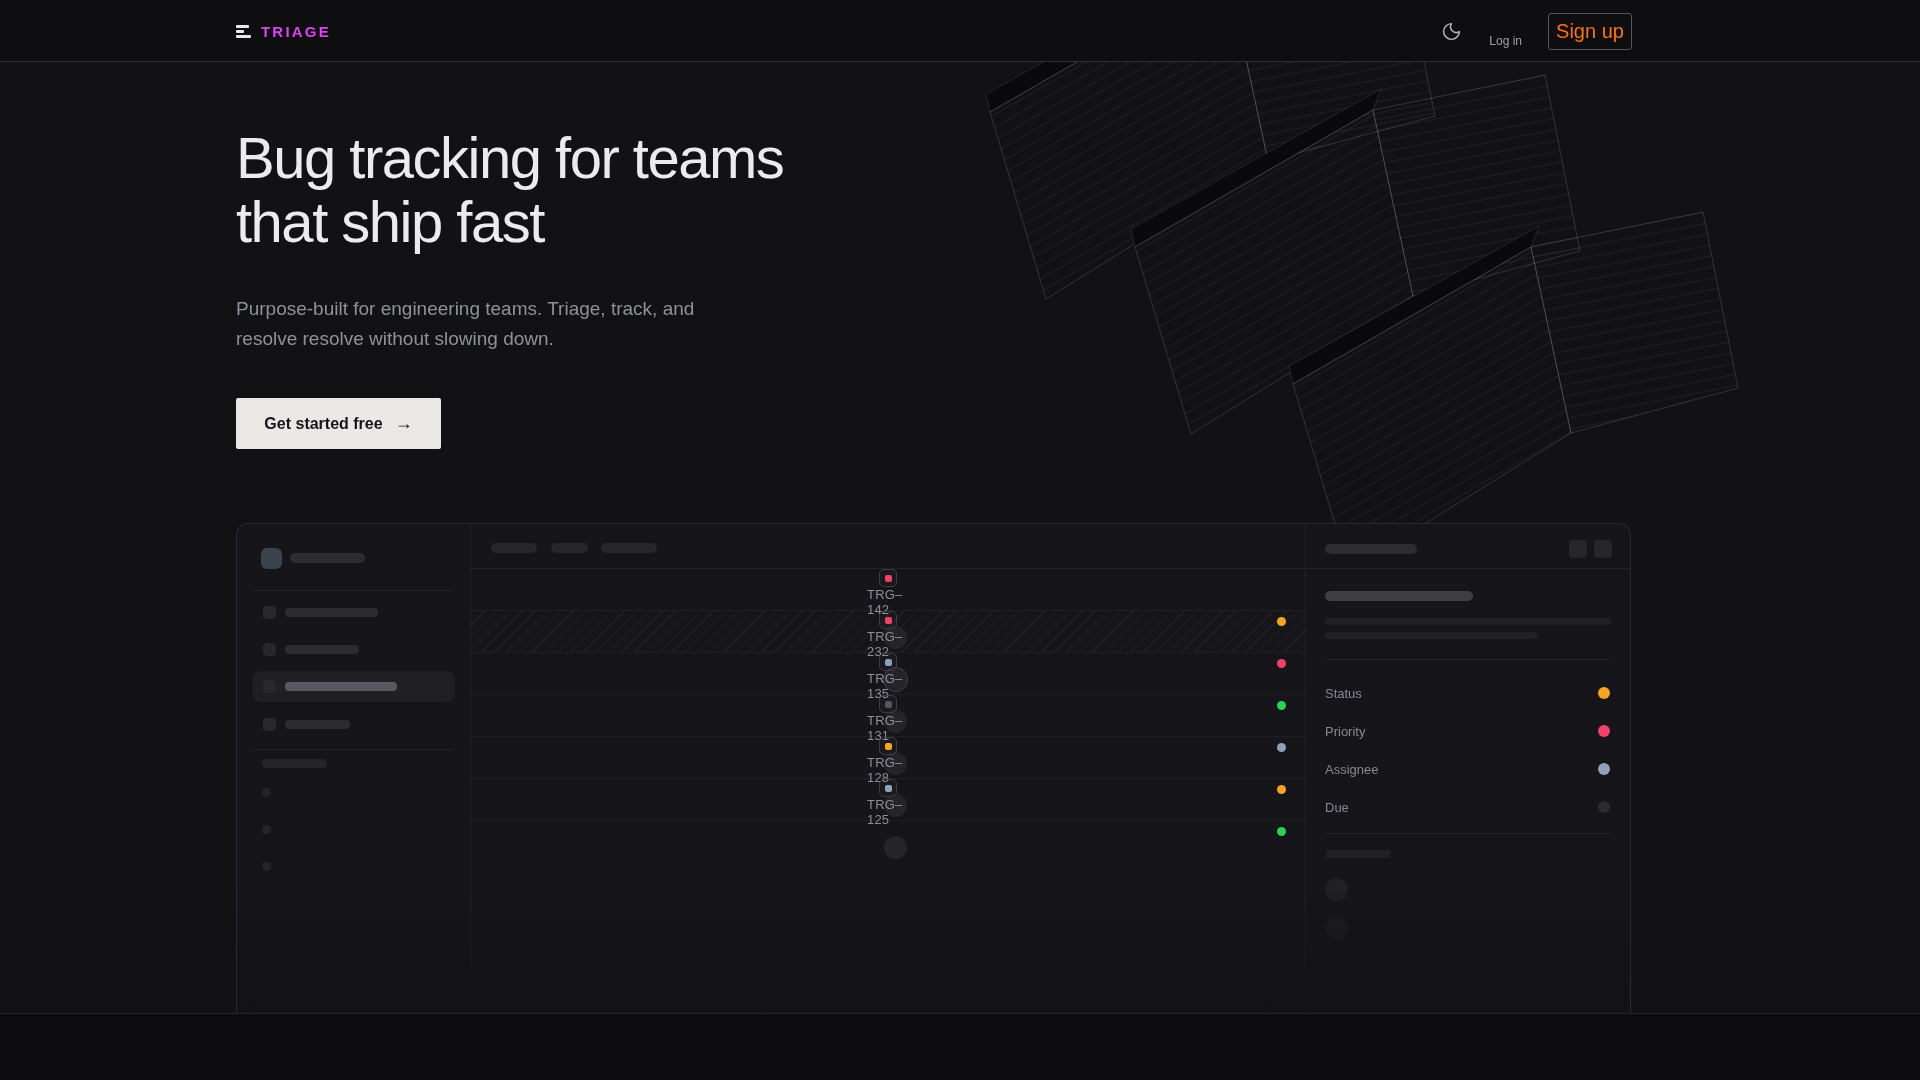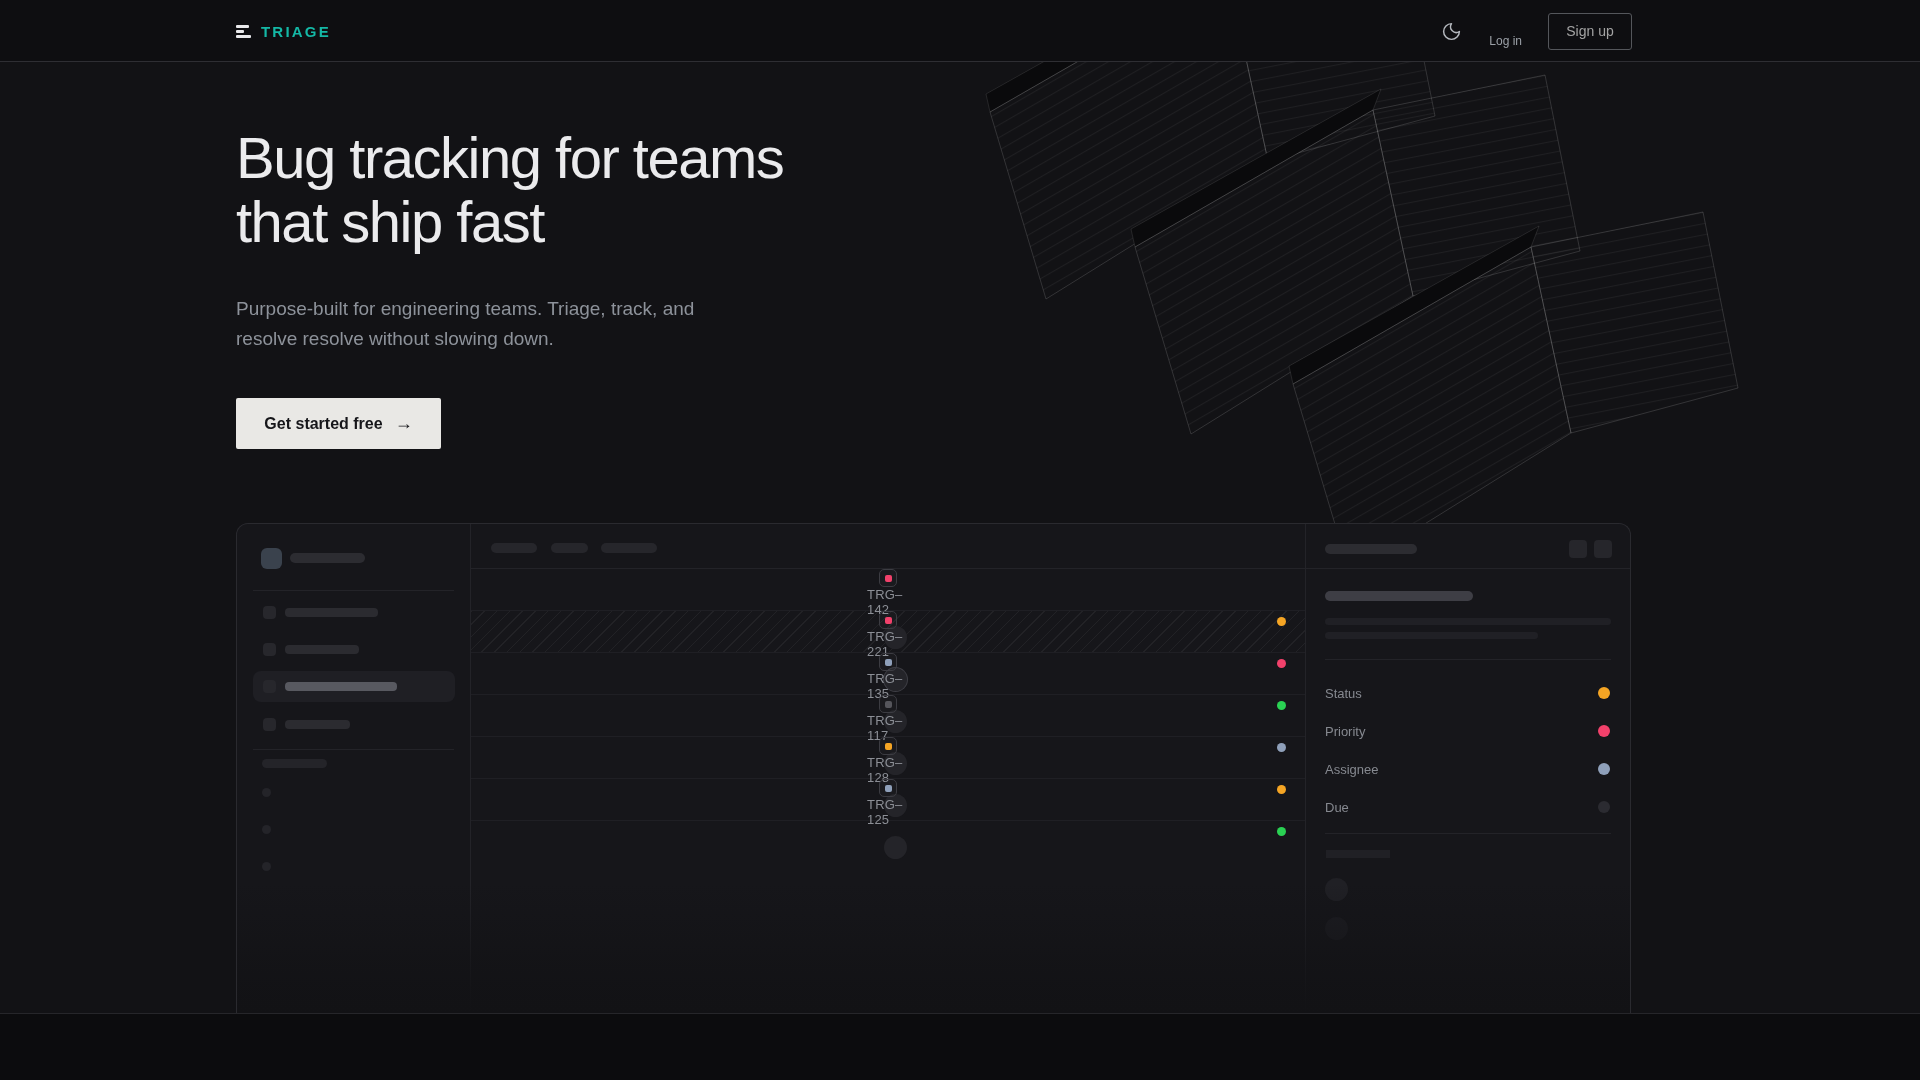--- a/index.html
+++ b/index.html
@@ -8,25 +8,25 @@
 
   
   .nav { position:absolute; left:0; top:0; width:1920px; height:62px; background:#0e0e11;
          border-bottom:1px solid #2e2e33; z-index:30; }
   .logo { position:absolute; left:236px; top:0; height:62px; display:flex; align-items:center; gap:10px; cursor:pointer; }
   .logo-icon { display:flex; flex-direction:column; gap:2px; width:15px; }
   .logo-icon i { display:block; height:3px; border-radius:1px; background:#e9e9ec; }
   .logo-icon i:nth-child(1){ width:13px; }
   .logo-icon i:nth-child(2){ width:8px; }
   .logo-icon i:nth-child(3){ width:15px; }
-  .brand { color:#14b8a6; font-size:15px; font-weight:700; letter-spacing:2.2px; }
+  .brand { color:#d946ef; font-size:15px; font-weight:700; letter-spacing:2.2px; }
   .nav-right { position:absolute; right:288px; top:0; height:62px; display:flex; align-items:center; gap:26px; }
   .theme-btn { background:none; border:none; cursor:pointer; width:24px; height:24px; display:flex; align-items:center; justify-content:center; }
   .login { color:#9b9fa6; color:#9ba0a7; font-size:12px; text-decoration:none; cursor:pointer;margin-top:19px; }
-  .signup { background:transparent; border:1px solid #54565b; color:#a3a3a3; font-size:14px;
+  .signup { background:transparent; border:1px solid #54565b; color:#f97316; font-size:20px;
             width:84px; height:37px; border-radius:3px; cursor:pointer; font-family:inherit; }
 
   
   .hero { position:absolute; left:0; top:62px; width:1920px; height:951px; background:#121215; overflow:hidden; }
   .decor { position:absolute; left:985px; top:-10px; width:780px; height:580px; pointer-events:none; }
   .h1 { position:absolute; left:236px; top:64px; font-size:58px; line-height:64px; font-weight:500;
         color:#ebebed; letter-spacing:-1.5px; }
   .sub { position:absolute; left:236px; top:232px; font-size:19px; line-height:30px; color:#8d929a; }
   .cta { position:absolute; left:236px; top:336px; width:205px; height:51px; background:#e9e8e5; border:none;
          border-radius:2px; color:#16161a; font-size:16px; font-weight:700; cursor:pointer; font-family:inherit;
@@ -186,42 +186,42 @@
     <span class="issue-id">TRG–142</span>
     <span class="title-skel" style="width: 212px;"></span>
     <span class="status-dot" style="background: rgb(245, 165, 36);"></span>
     <span class="row-avatar"></span>
   </div>
 
   <div class="row sel">
     <span class="type-icon">
               <i style="background: rgb(242, 65, 107);"></i>
             </span>
-    <span class="issue-id">TRG–221</span>
+    <span class="issue-id">TRG–232</span>
     <span class="title-skel" style="width: 257px;"></span>
     <span class="status-dot" style="background: rgb(242, 65, 107);"></span>
     <span class="row-avatar"></span>
   </div>
 
 
   <div class="row">
     <span class="type-icon">
               <i style="background: rgb(143, 160, 186);"></i>
             </span>
     <span class="issue-id">TRG–135</span>
     <span class="title-skel" style="width: 234px;"></span>
     <span class="status-dot" style="background: rgb(42, 209, 83);"></span>
     <span class="row-avatar"></span>
   </div>
 
   <div class="row">
     <span class="type-icon">
               <i style="background: rgb(85, 85, 91);"></i>
             </span>
-    <span class="issue-id">TRG–117</span>
+    <span class="issue-id">TRG–131</span>
     <span class="title-skel" style="width: 165px;"></span>
     <span class="status-dot" style="background: rgb(143, 160, 186);"></span>
     <span class="row-avatar"></span>
   </div>
 
   <div class="row">
     <span class="type-icon">
               <i style="background: rgb(245, 165, 36);"></i>
             </span>
     <span class="issue-id">TRG–128</span>

